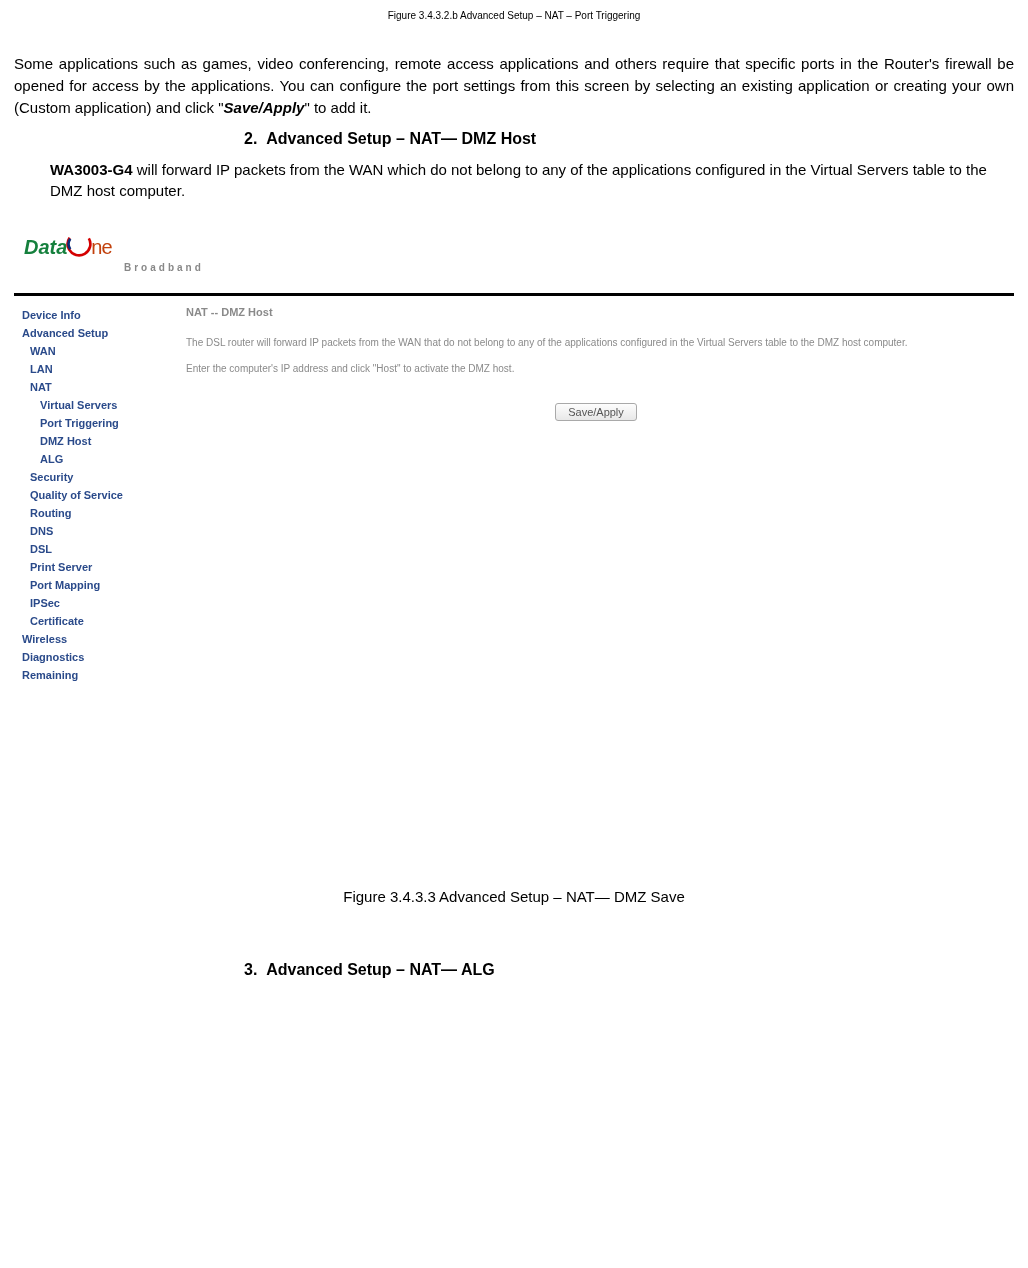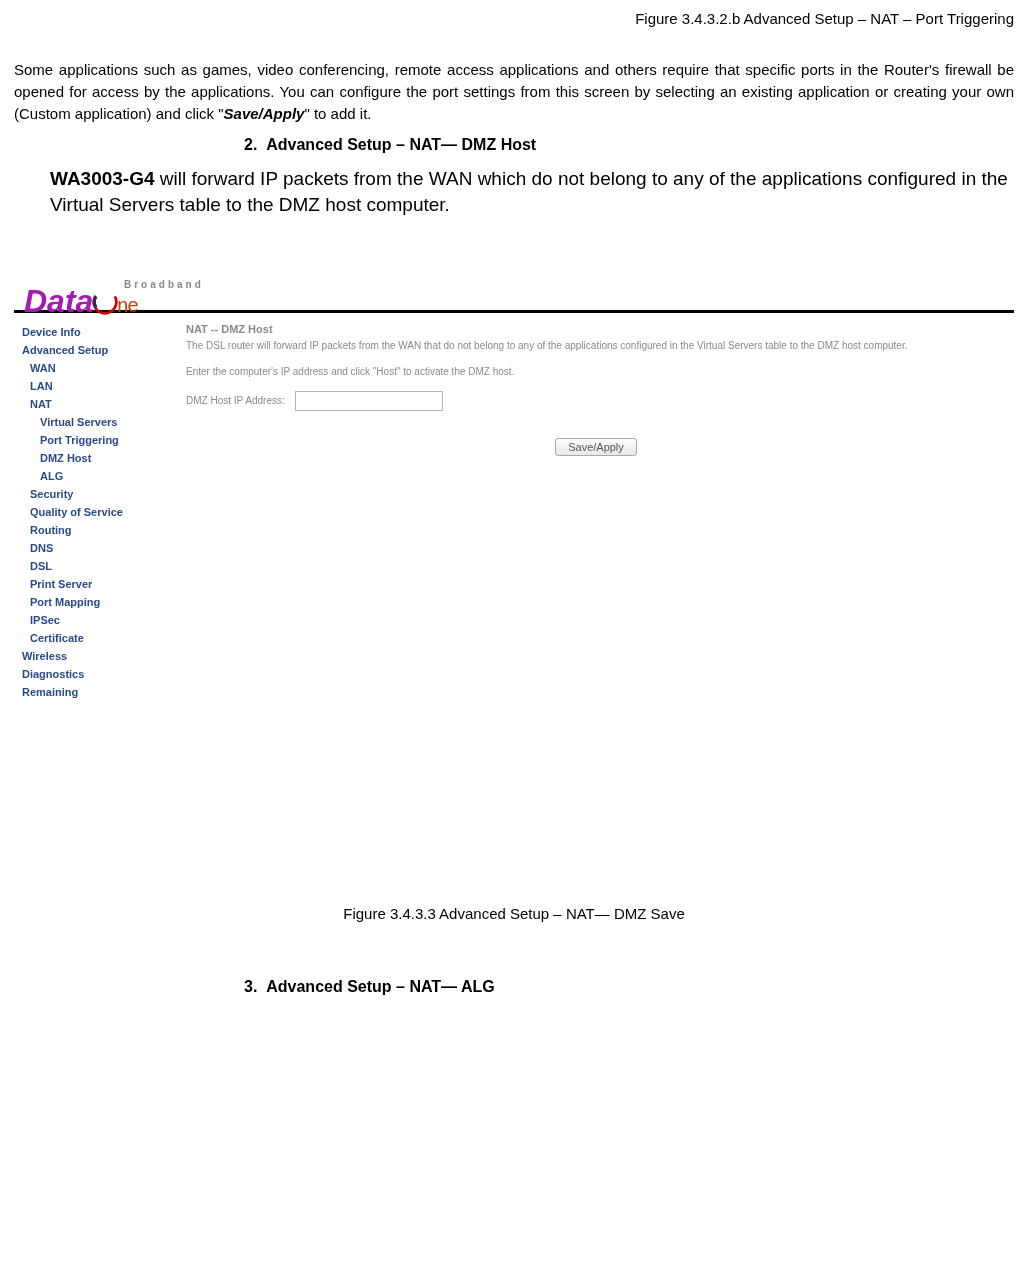--- a/index.html
+++ b/index.html
@@ -8,22 +8,22 @@
     background: #fff;
     font-family: Arial, Helvetica, sans-serif;
     color: #000;
     width: 1028px;
   }
   .page {
     padding: 0 14px 24px 14px;
     box-sizing: border-box;
   }
   .fig-caption-top {
-    text-align: right;
-    font-size: 15px;
+    text-align: center;
+    font-size: 10px;
     margin: 10px 0 32px 0;
   }
   .intro {
     font-size: 15px;
     line-height: 1.45;
     text-align: justify;
     margin-bottom: 12px;
   }
   .intro .bi { font-weight: bold; font-style: italic; }
   .remaining {
@@ -32,21 +32,21 @@
   }
   .section-head {
     font-size: 16px;
     font-weight: bold;
     margin: 0 0 12px 0;
   }
   .num-list {
     margin: 0 0 0 230px;
   }
   .section-intro {
-    font-size: 19px;
+    font-size: 15px;
     line-height: 1.38;
     margin: 0 0 16px 36px;
   }
   .section-intro b { font-weight: bold; }
 
   
   .router {
     width: 100%;
     height: 640px;
     position: relative;
@@ -66,24 +66,23 @@
     position: absolute;
     left: 10px;
     top: 8px;
     display: flex;
     align-items: baseline;
   }
   .logo-data {
     font-family: "Arial Black", Arial, sans-serif;
     font-weight: 900;
     font-style: italic;
-    font-size: 32px;
-    color: #a21caf;
+    font-size: 20px;
+    color: #15803d;
     letter-spacing: 0;
-    margin-top: 40px;
   }
   .logo-swirl {
     display: inline-block;
     width: 28px;
     height: 28px;
     margin: 0 -2px;
     position: relative;
     top: 4px;
   }
   .logo-swirl svg { width: 100%; height: 100%; }
@@ -129,21 +128,21 @@
   .nav .lvl2 { font-weight: 700; padding-left: 20px; }
   .content {
     flex: 1;
     padding: 4px 8px 0 14px;
     font-family: Verdana, Arial, sans-serif;
     color: #8a8a8a;
   }
   .c-title {
     font-size: 11px;
     font-weight: 700;
-    margin-bottom: 4px;
+    margin-bottom: 18px;
   }
   .c-line {
     font-size: 10px;
     line-height: 1.4;
     margin-bottom: 12px;
   }
   .form-row {
     display: flex;
     align-items: center;
     gap: 10px;
@@ -246,24 +245,20 @@
           <a class="lvl1" href="#">IPSec</a>
           <a class="lvl1" href="#">Certificate</a>
           <a class="lvl0" href="#">Wireless</a>
           <a class="lvl0" href="#">Diagnostics</a>
           <a class="lvl0" href="#">Remaining</a>
         </div>
       <div class="content">
         <div class="c-title">NAT -- DMZ Host</div>
         <div class="c-line">The DSL router will forward IP packets from the WAN that do not belong to any of the applications configured in the Virtual Servers table to the DMZ host computer.</div>
         <div class="c-line">Enter the computer's IP address and click "Host" to activate the DMZ host.</div>
-        <div class="form-row">
-          <label>DMZ Host IP Address:</label>
-          <input type="text" style="">
-        </div>
         <div class="btn-row">
           <button>Save/Apply</button>
         </div>
       </div>
     </div>
   </div>
 
   <div class="fig-caption-mid">Figure 3.4.3.3 Advanced Setup – NAT— DMZ Save</div>
 
   <div class="num-list">

